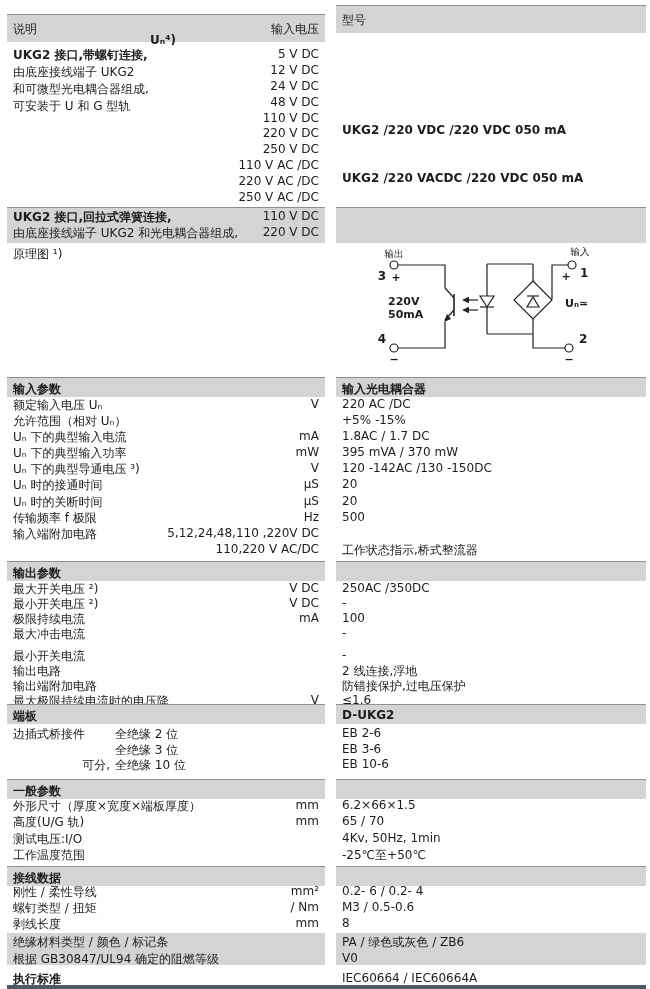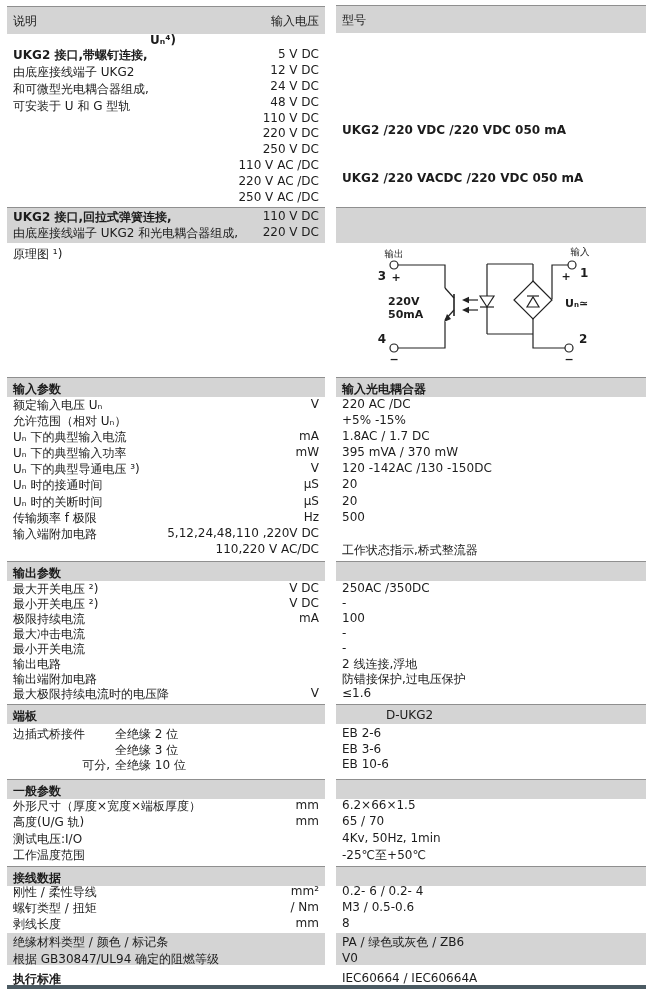--- a/index.html
+++ b/index.html
@@ -9,21 +9,21 @@
     font-size:12px;color:#1c1c1c;overflow:hidden;
   }
   .abs{position:absolute;}
   .nw{white-space:nowrap;}
   .b{font-weight:bold;}
   
   .band{position:absolute;background:var(--band,#d4d4d4);border-top:1px solid #8f8f8f;box-sizing:border-box;height:20px;}
   .bL{left:7px;width:318px;}
   .bR{left:336px;width:310px;}
   .band .t{display:block;padding:3px 0 0 6px;font-weight:bold;white-space:nowrap;}
-  .band .tn{font-weight:normal;margin-left:44px;}
+  .band .tn{font-weight:bold;}
   
   .hband{height:28px;}
   .hband .t{padding-top:6px;font-weight:normal;}
   .hv{position:absolute;top:6px;right:6px;font-weight:normal;white-space:nowrap;}
   .un-note{position:absolute;left:7px;width:312px;text-align:center;top:33px;font-weight:bold;}
   
   #desc{position:absolute;left:13px;top:47px;}
   #desc div{height:17px;white-space:nowrap;}
   #volts{position:absolute;left:7px;top:47px;width:312px;text-align:right;}
   #volts div{height:15.9px;white-space:nowrap;}
@@ -51,21 +51,21 @@
   .stdL{position:absolute;left:13px;top:971px;font-weight:bold;white-space:nowrap;}
   .stdR{position:absolute;left:342px;top:971px;white-space:nowrap;}
   .botbar{position:absolute;left:7px;top:985px;width:639px;height:4px;background:var(--bar,#4b5b63);}
   
   .schem-label{position:absolute;left:13px;top:246px;white-space:nowrap;}
   svg text{fill:#1c1c1c;stroke:none;font-family:"DejaVu Sans","Liberation Sans",sans-serif;}
 </style>
 </head>
 <body style="--band: #d4d4d4; --bar: #4b5b63;">
 
-<div class="band hband bL" style="top:6px">
+<div class="band hband bL" style="top:14px">
   <span class="t">说明</span>
   <span class="hv">输入电压</span>
 </div>
 <div class="band hband bR" style="top:5px">
   <span class="t">型号</span>
 </div>
 <div class="un-note">Uₙ⁴)</div>
 
 <div id="desc">
     <div class="b nw">UKG2 接口,带螺钉连接,</div>
@@ -225,21 +225,21 @@
       <div class="srow" style="height: 15px; padding-left: 7px;">
         <span class="lbl">极限持续电流</span>
         <span class="unit">mA</span>
         <span class="val">100</span>
       </div>
       <div class="srow" style="height: 15px;">
         <span class="lbl">最大冲击电流</span>
         <span class="unit"></span>
         <span class="val">-</span>
       </div>
-      <div class="srow" style="height: 15px;">
+      <div class="srow" style="height: 15px; margin-top: 7px;">
         <span class="lbl">最小开关电流</span>
         <span class="unit"></span>
         <span class="val">-</span>
       </div>
       <div class="srow" style="height: 15px;">
         <span class="lbl">输出电路</span>
         <span class="unit"></span>
         <span class="val">2 线连接,浮地</span>
       </div>
       <div class="srow" style="height: 15px;">

